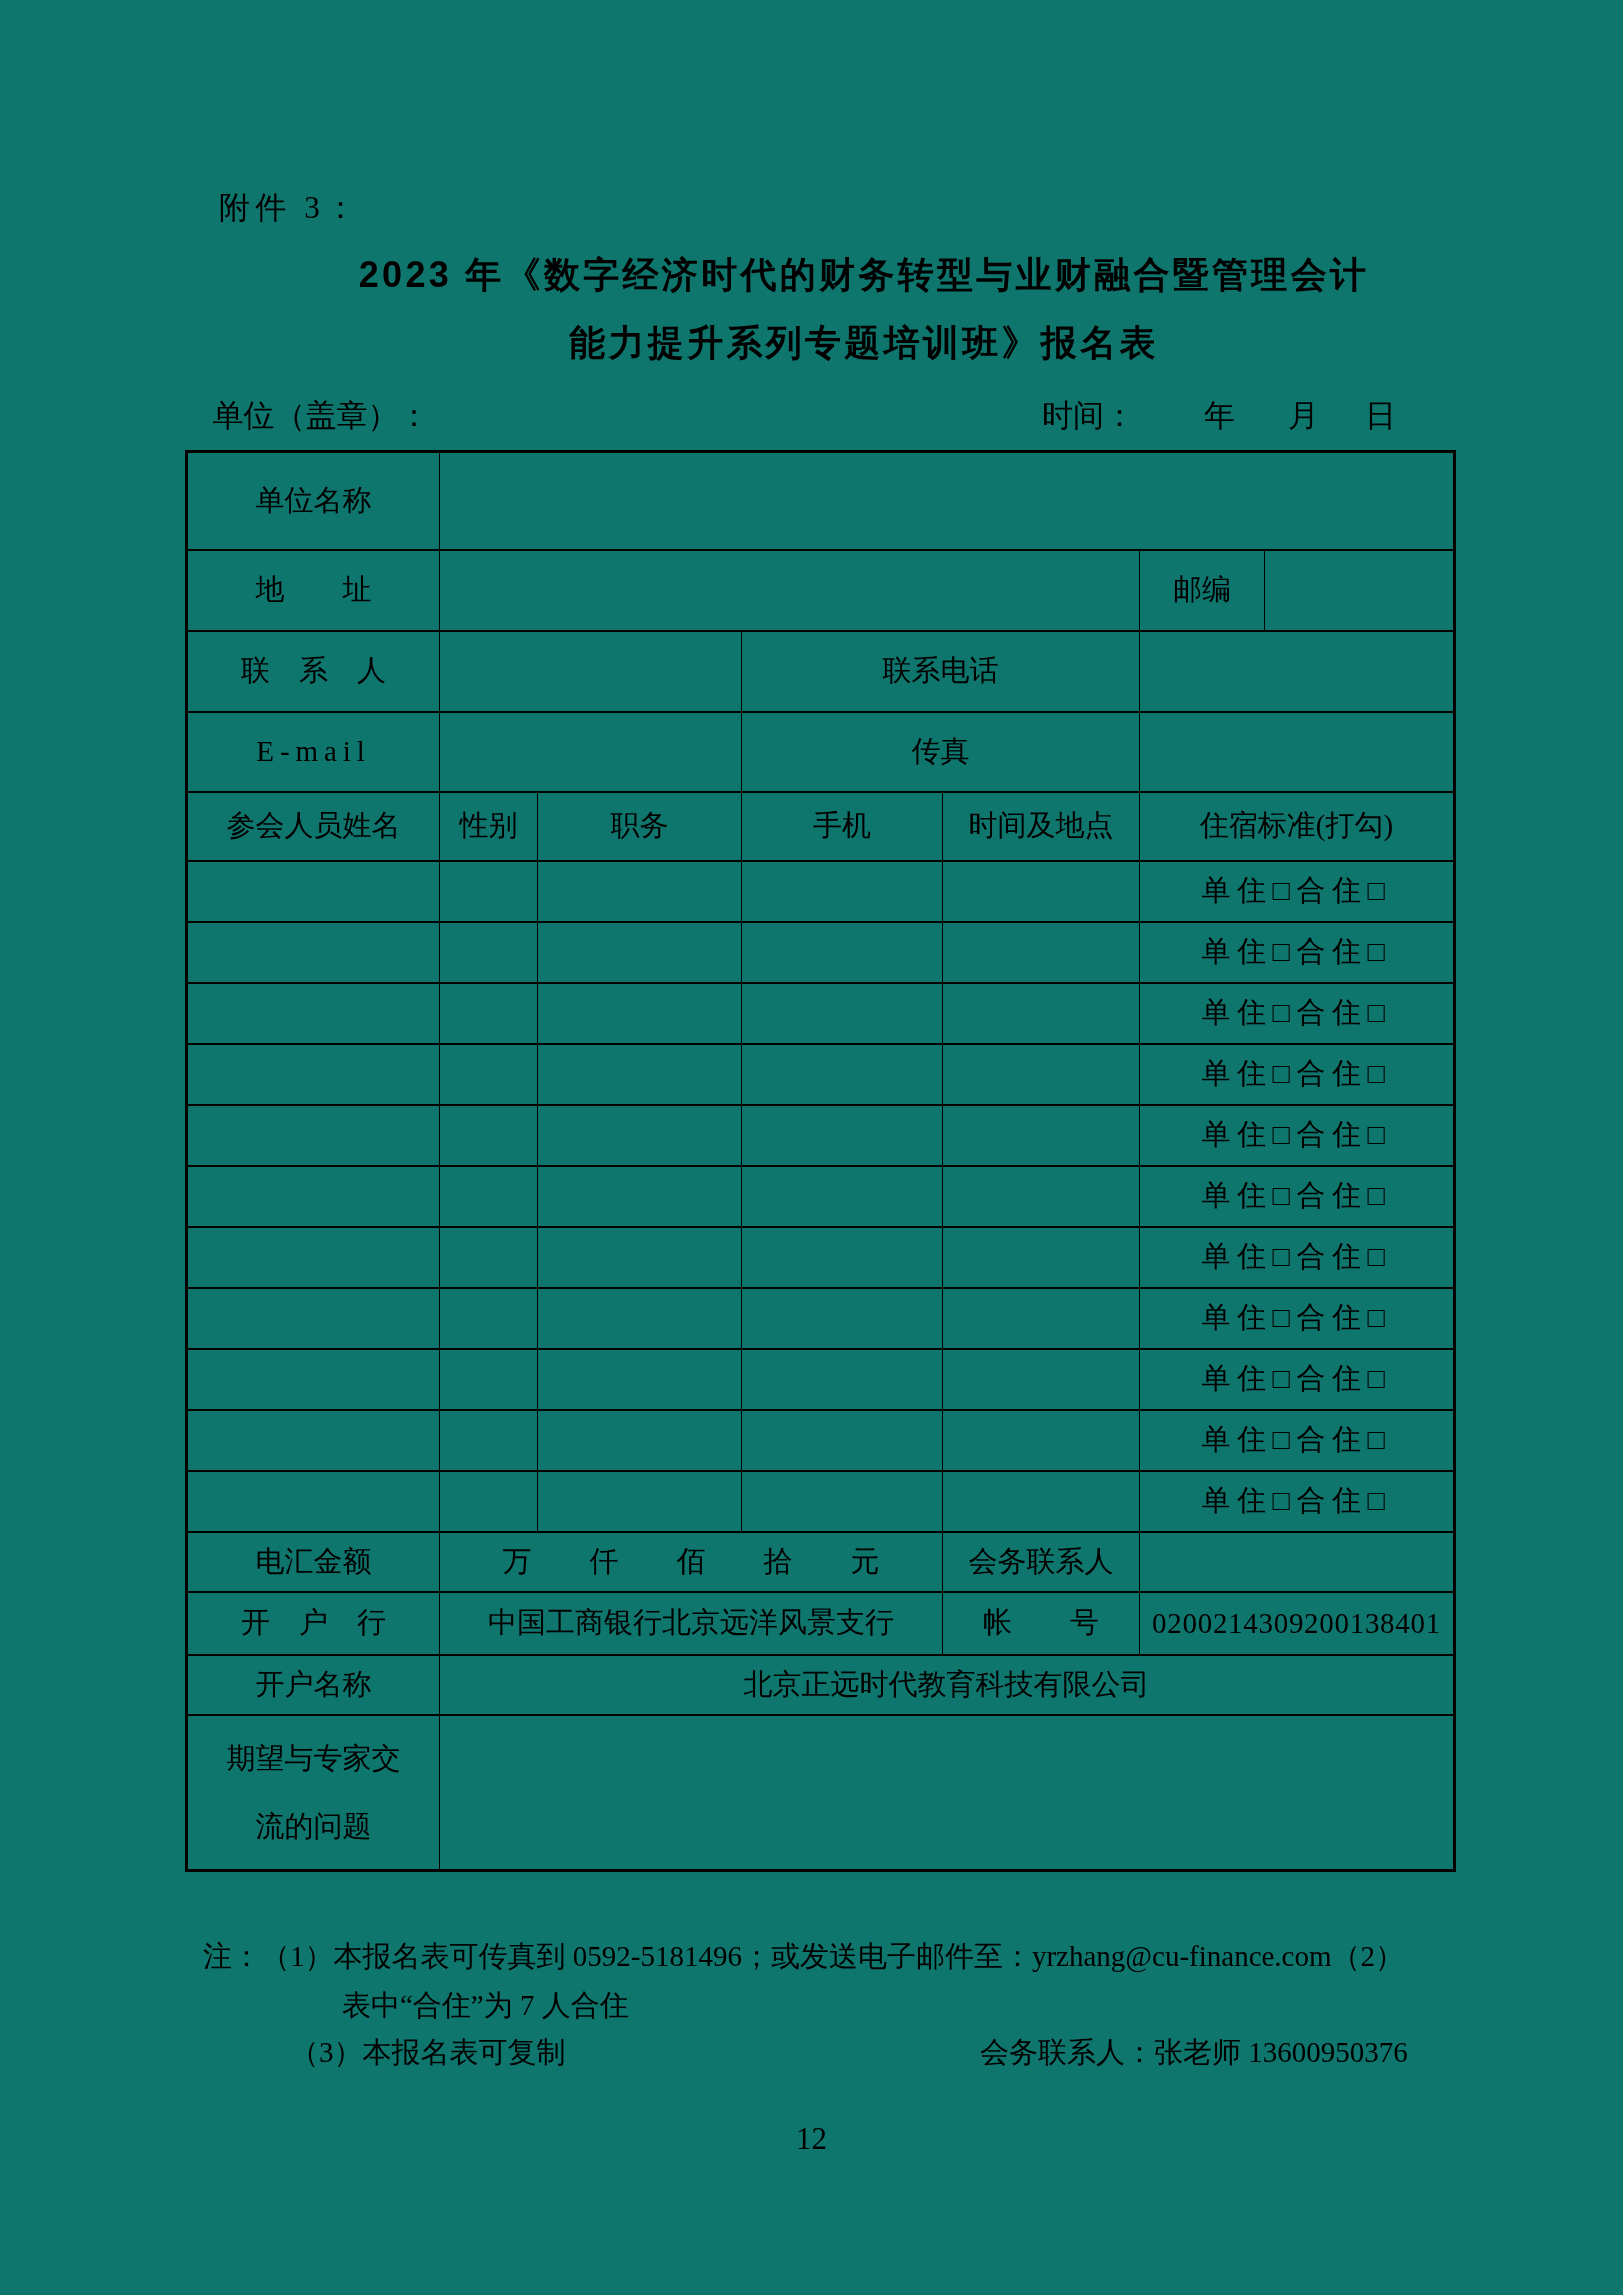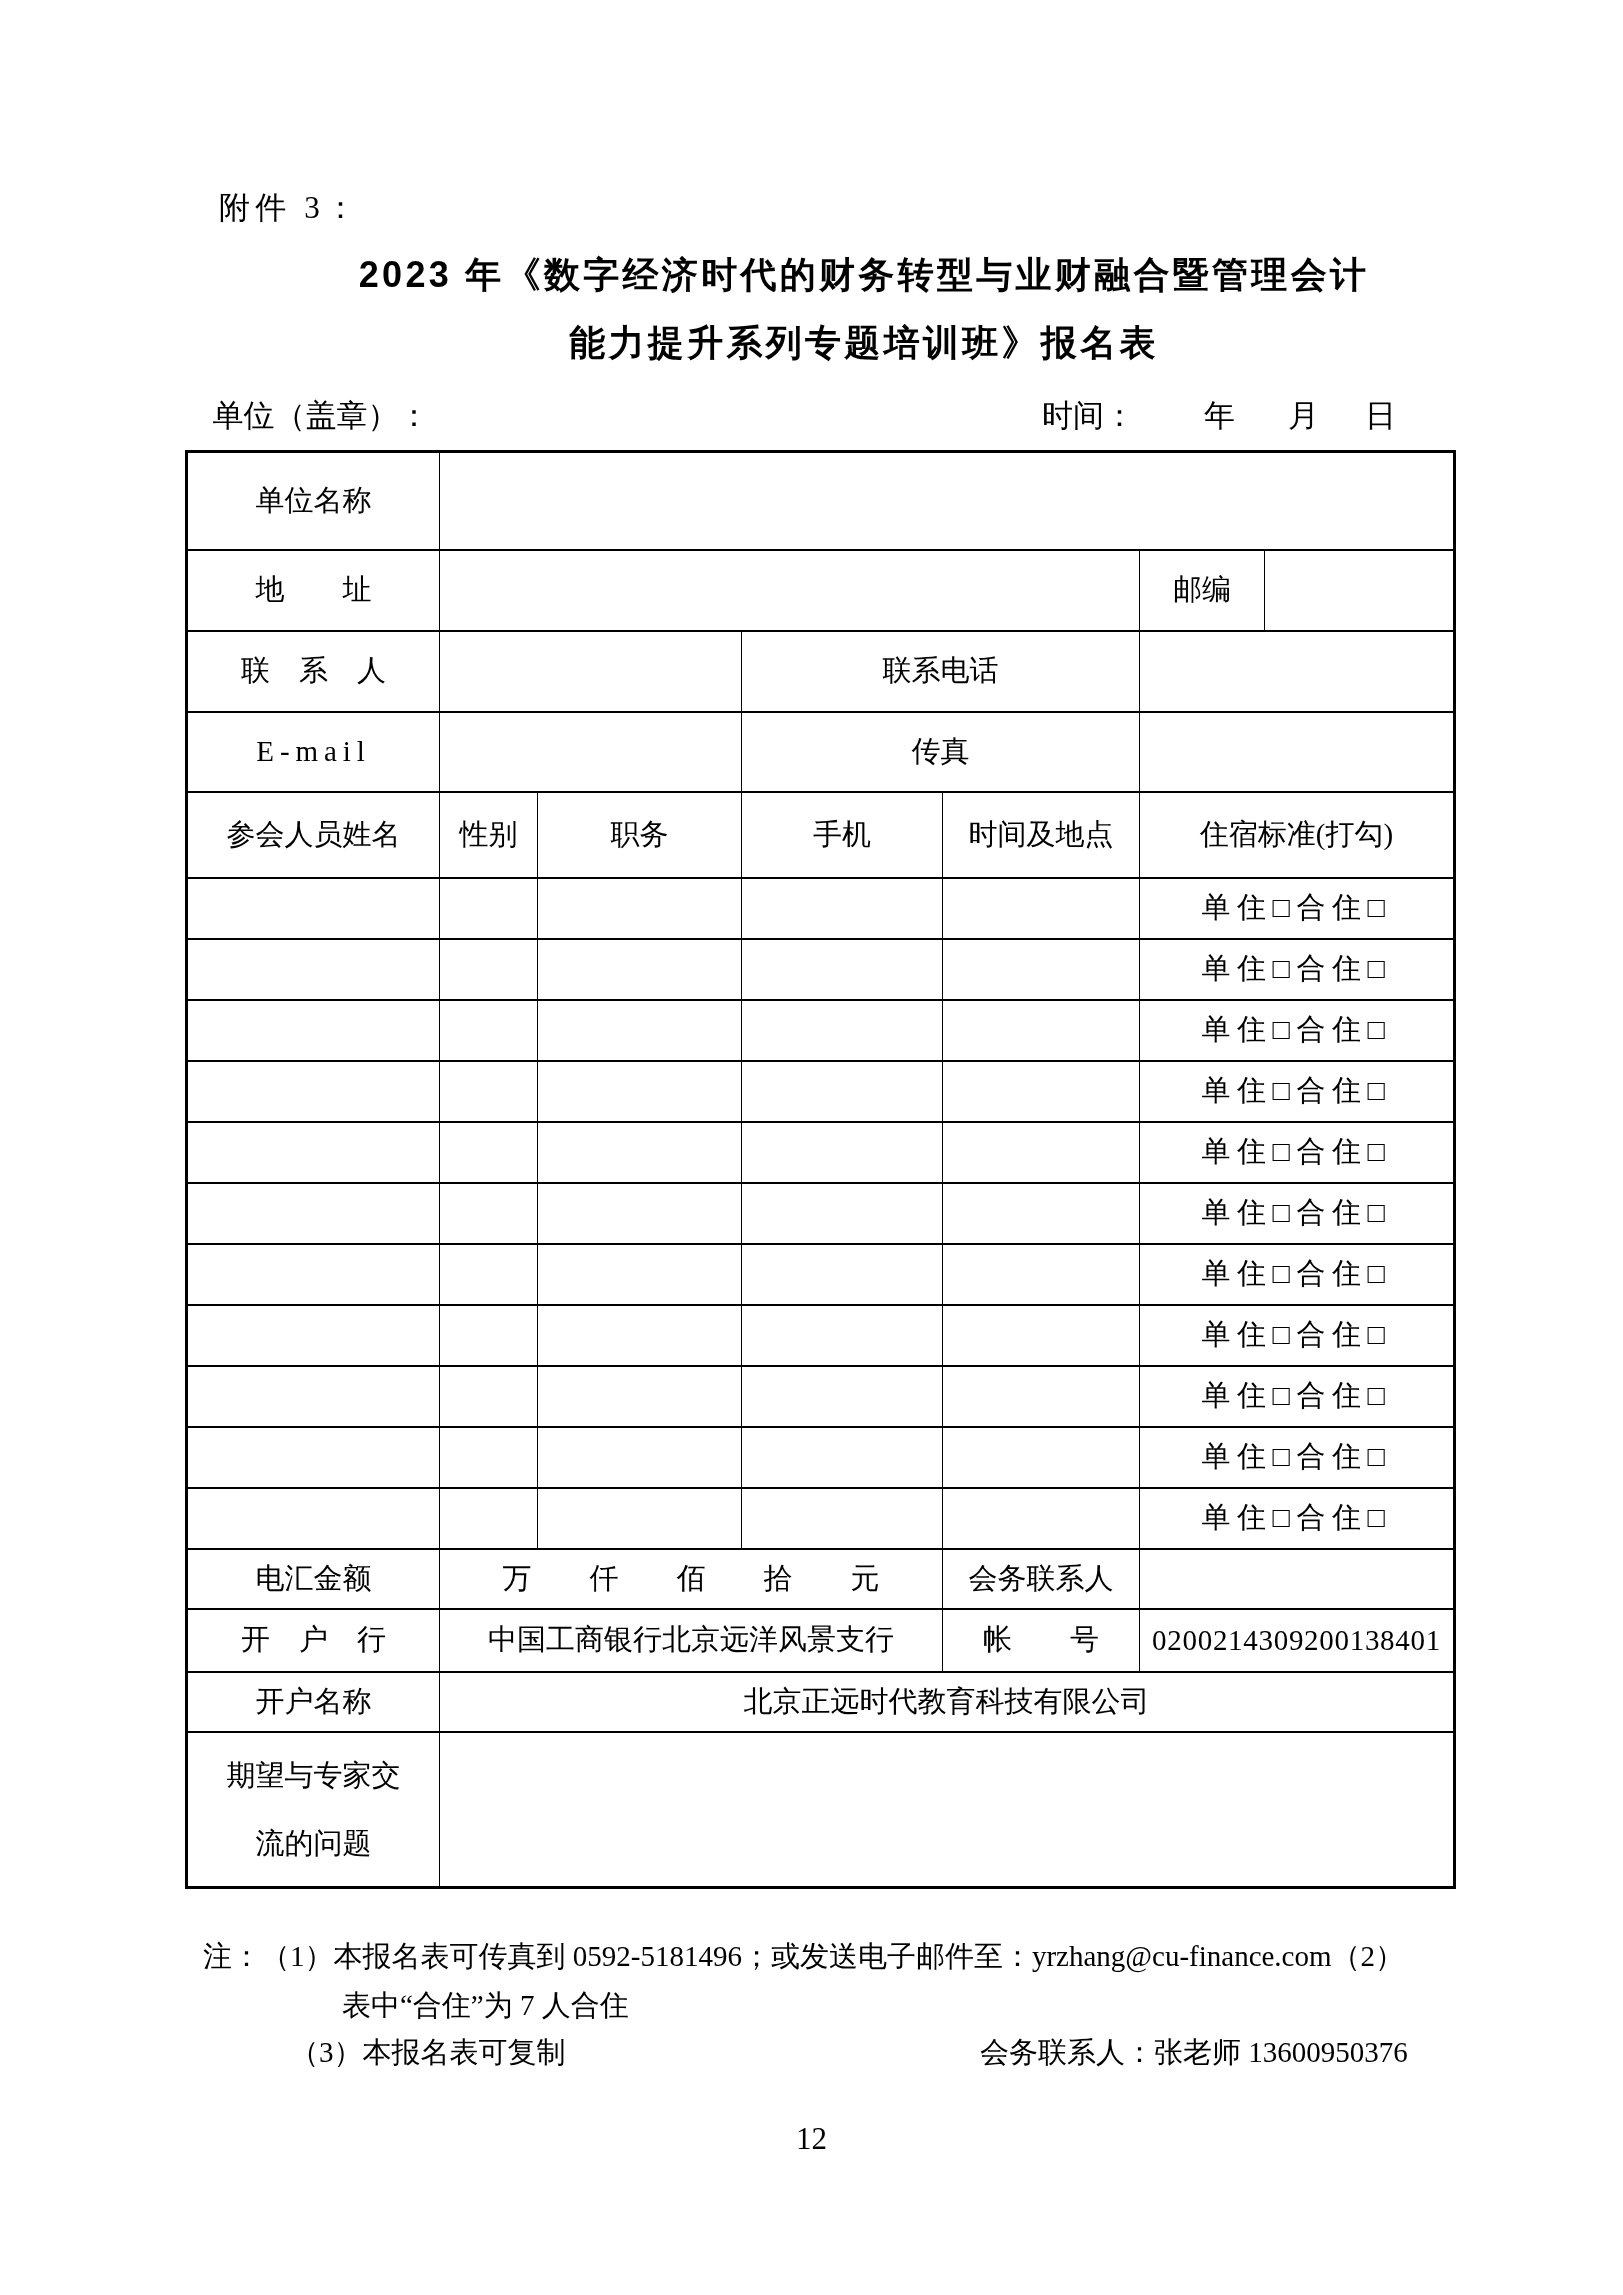--- a/index.html
+++ b/index.html
@@ -1,21 +1,21 @@
 <!DOCTYPE html>
 <html style="font-size:10.5px"><head>
 <meta charset="utf-8">
 <style>
   html, body { margin: 0; padding: 0; background: #9a9a9a; }
   .page {
     position: relative;
     width: 1623px;
     height: 2295px;
     margin: 0 auto;
-    background: #ffffff;
+    background: #0f766e;
     color: #000000;
     font-family: "Liberation Serif", "DejaVu Serif", serif;
     overflow: hidden;
   }
 
   
   .attachment {
     position: absolute;
     left: 219px;
     top: 187px;
@@ -71,21 +71,21 @@
     padding: 0;
     text-align: center;
     vertical-align: middle;
     font-size: 29px;
     overflow: hidden;
   }
   tr.rh1  { height: 98px; }
   tr.rh2  { height: 81px; }
   tr.rh3  { height: 81px; }
   tr.rh4  { height: 80px; }
-  tr.rh5  { height: 86px; }
+  tr.rh5  { height: 69px; }
   tr.rp   { height: 61px;  }
   tr.rh17 { height: 60px;  }
   tr.rh18 { height: 63px;  }
   tr.rh19 { height: 60px;  }
   tr.rh20 { height: 156px; }
 
   td.val-left { text-align: left; padding-left: 17px; }
   td.email-label { letter-spacing: 5.9px; }
   td.lodging { letter-spacing: 6.5px; white-space: nowrap; }
   td.wrap-label { white-space: pre-line; line-height: 2.35; }

